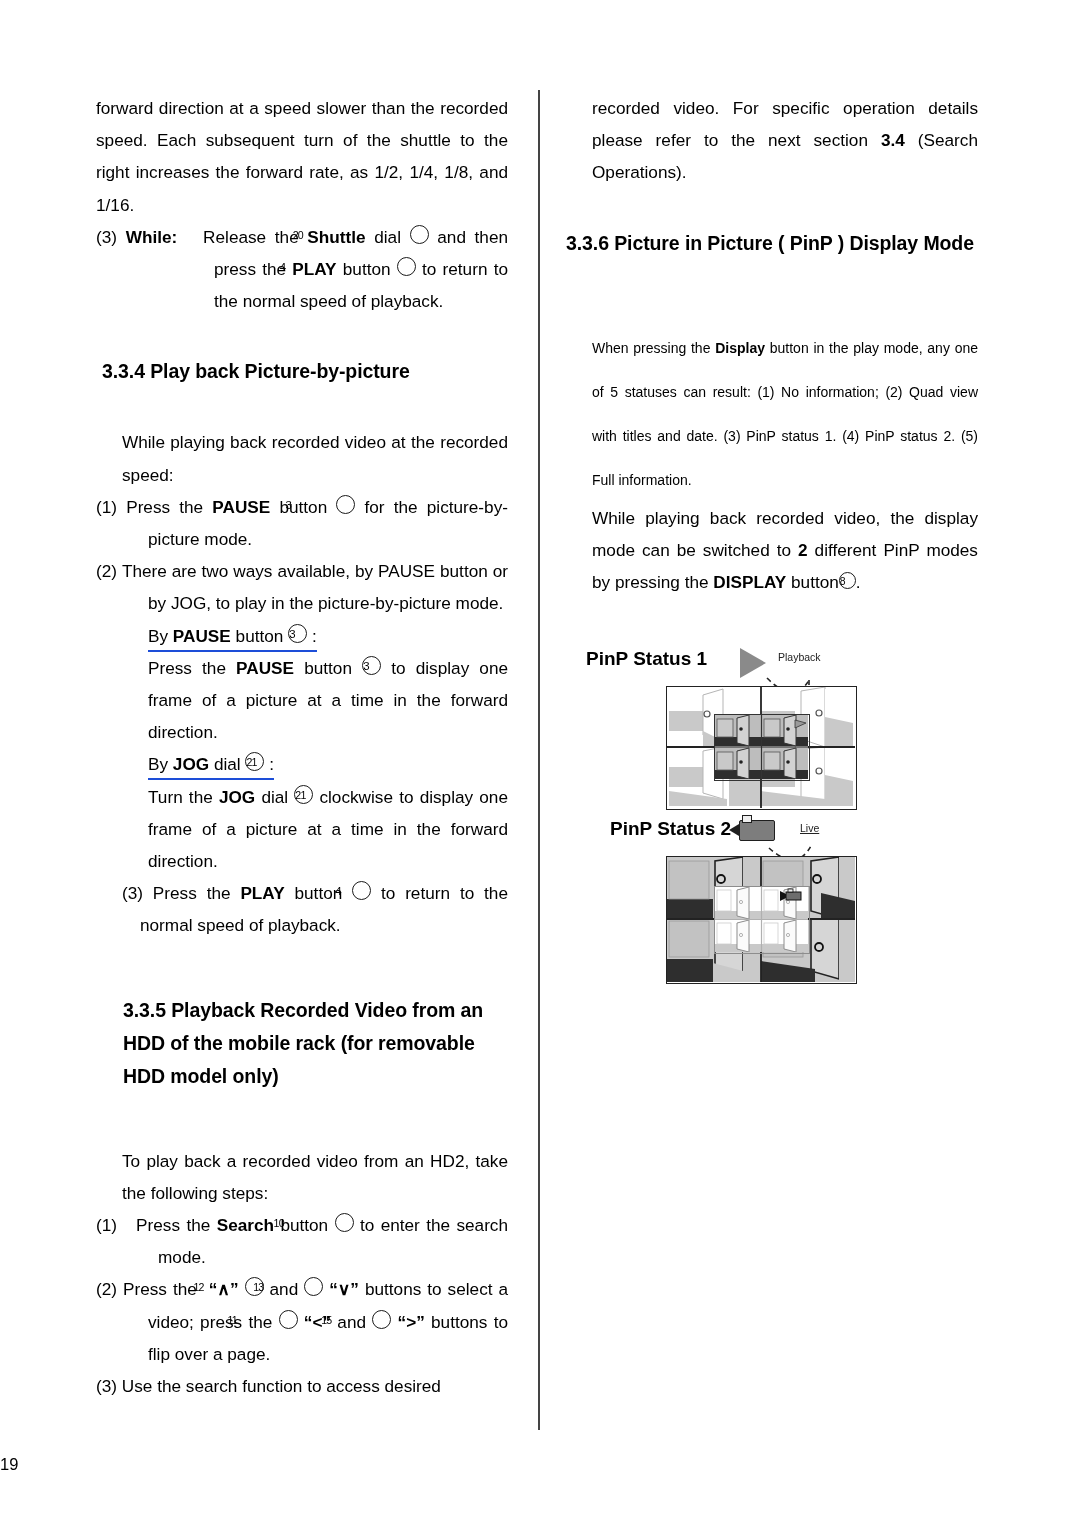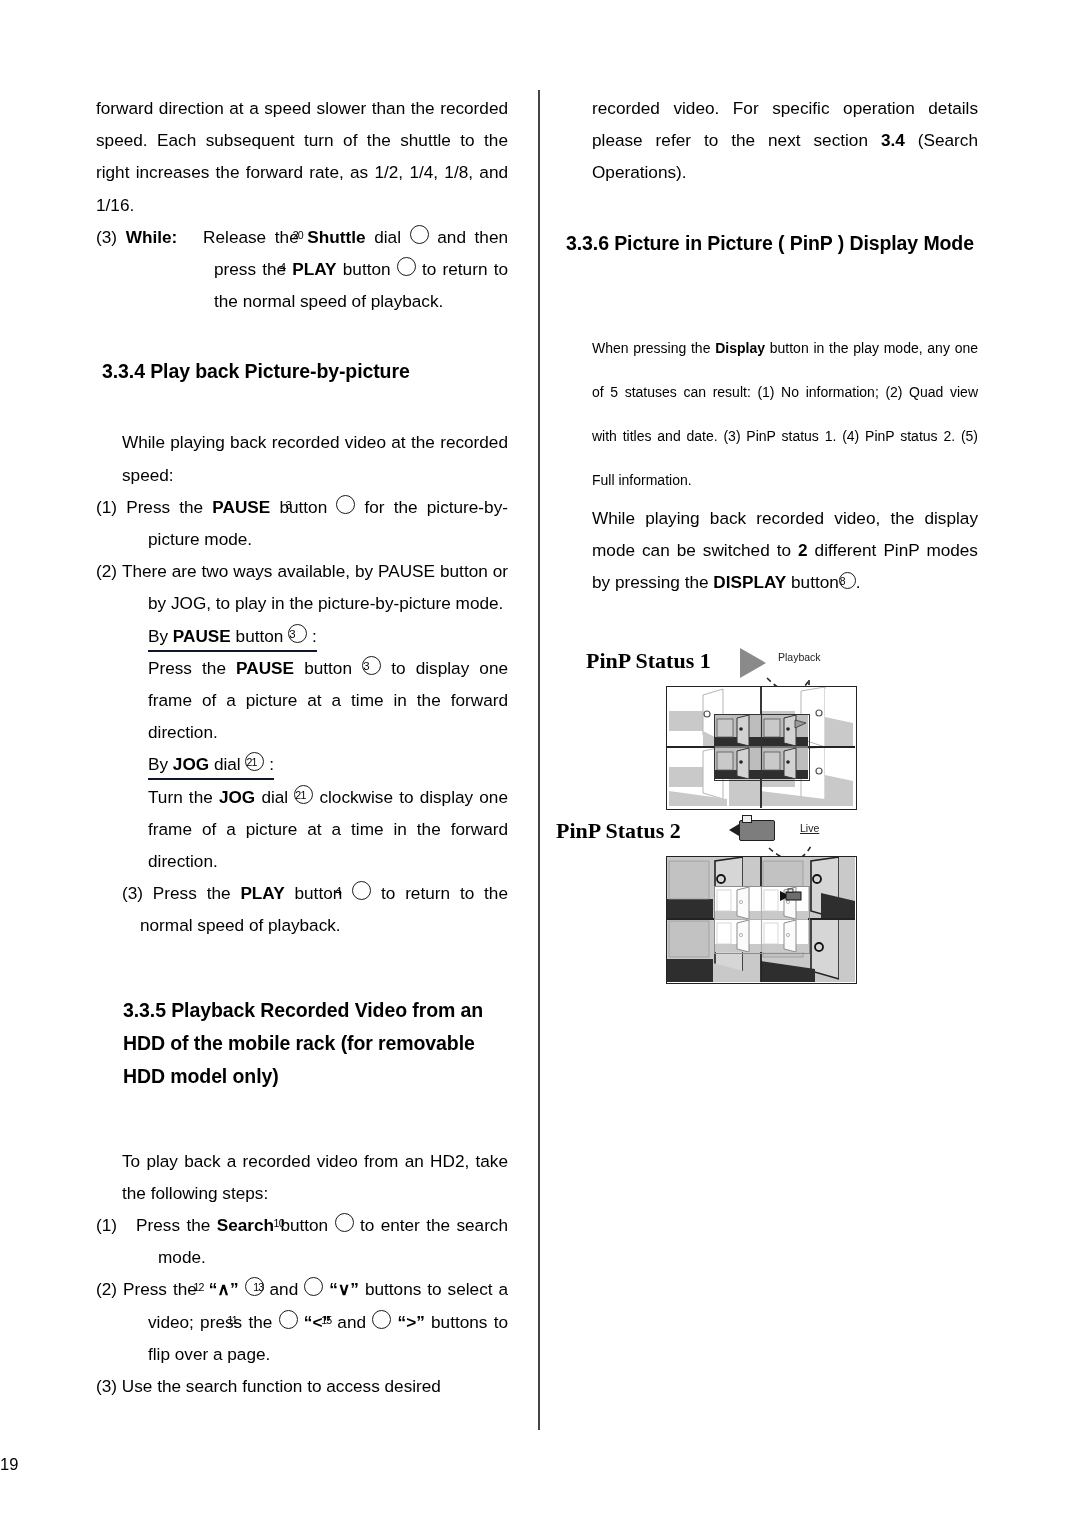--- a/index.html
+++ b/index.html
@@ -77,21 +77,21 @@
     margin: 0;
     font-size: 19.5px;
     line-height: 33px;
     font-weight: bold;
     letter-spacing: -0.1px;
   }
   h3.heading-left { padding-left: 6px; }
 
   .underline-label {
     display: inline-block;
-    border-bottom: 2px solid #0f172a;
+    border-bottom: 2px solid #1d4ed8;
     padding-bottom: 1px;
     line-height: 26px;
   }
 
   
   .cn {
     display: inline-block;
     position: relative;
     top: -4px;
     width: 19px;
@@ -107,24 +107,23 @@
     letter-spacing: -0.4px;
   }
   .cn.wide { font-size: 10.6px; letter-spacing: -0.8px; }
   .cn.tiny { width: 17px; height: 17px; line-height: 17px; font-size: 10.4px; top: -3px;}
 
   
   .pinp-block { position: absolute; }
 
   .pinp-label {
     position: absolute;
-    font-size: 22px;
+    font-size: 19px;
     font-weight: bold;
     white-space: nowrap;
-    font-family: Liberation Serif, serif;
   }
   .pinp-src-label {
     position: absolute;
     font-size: 10.5px;
     color: #222;
     white-space: nowrap;
   }
 
   .play-tri {
     position: absolute;
@@ -356,21 +355,21 @@
           <circle cx="26" cy="14" r="1.8" fill="#222"></circle>
         </g>
         <line x1="46.5" y1="0" x2="46.5" y2="64" stroke="#333" stroke-width="1.2"></line>
         <line x1="0" y1="32" x2="93" y2="32" stroke="#333" stroke-width="1.2"></line>
       </svg>
     </div>
   </div>
 
   <div class="pinp-block">
 
-    <div class="pinp-label" style="left:556px; top:818px;">PinP Status 2</div>
+    <div class="pinp-label" style="left:610px; top:818px;">PinP Status 2</div>
 
     <div class="cam" style="left:739px; top:820px;">
       <span class="lens"></span>
       <span class="reel"></span>
     </div>
 
     <div class="pinp-src-label" style="left:800px; top:822px;text-decoration:underline;">Live</div>
 
     <svg class="dashcurve" style="left:765px; top:832px;" width="70" height="36">
       <path d="M4,16 C22,32 36,32 46,14" stroke="#222" stroke-width="1.6" fill="none" stroke-dasharray="5,4"></path>

